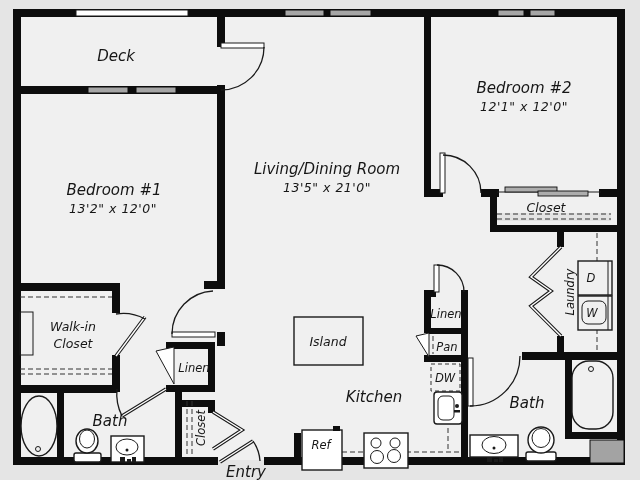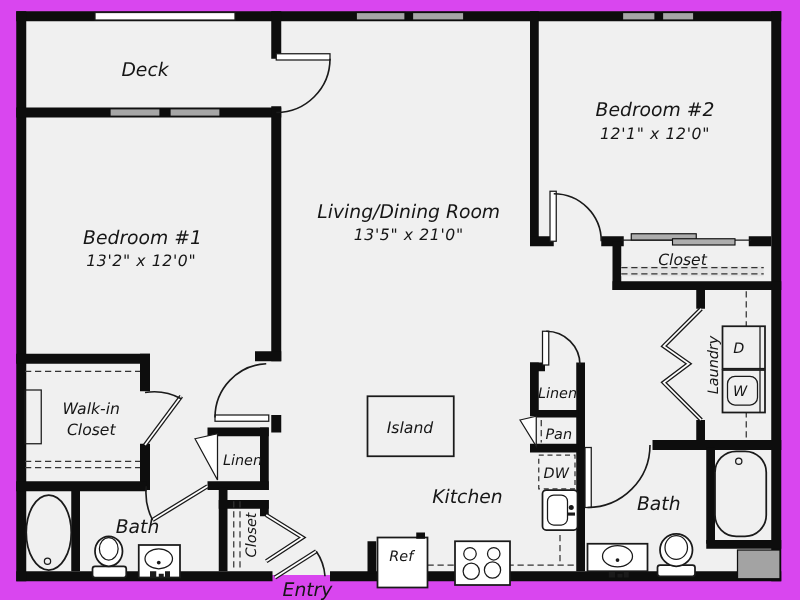--- a/index.html
+++ b/index.html
@@ -1,16 +1,16 @@
 <!DOCTYPE html>
 <html><head>
 <meta charset="utf-8">
 <style>
   html,body{margin:0;padding:0;background:#ffffff;}
-  .stage{width:640px;height:480px;position:relative;background:#d946ef;overflow:hidden;}
+  .stage{width:640px;height:480px;position:relative;background:#e5e5e5;overflow:hidden;}
   svg{display:block;}
   text{font-family:"DejaVu Sans","Liberation Sans",sans-serif;font-style:italic;fill:#161616;text-anchor:middle;}
   .room-title{font-size:15px;}
   .room-dims{font-size:12.5px;letter-spacing:0.5px;}
   .label-md{font-size:12.5px;}
   .label-sm{font-size:11.5px;}
   .wall{fill:#0d0d0d;}
   .floor{fill:#f0f0f0;}
   .win{fill:#a6a6a6;stroke:#0d0d0d;stroke-width:1;}
   .dash{stroke:#333;stroke-width:1;fill:none;stroke-dasharray:5 3;}

